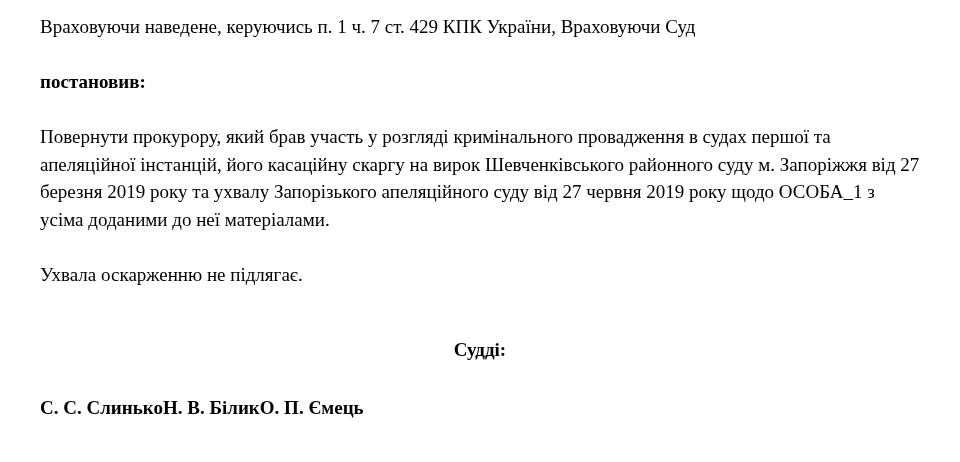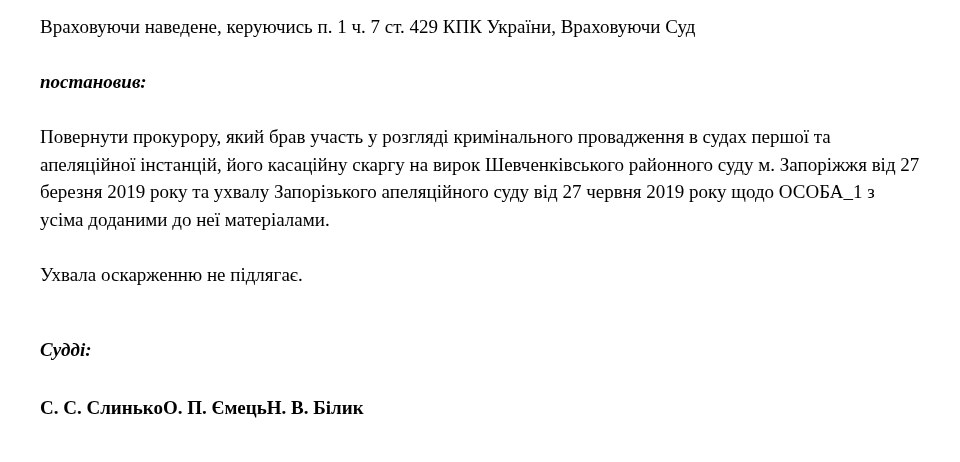--- a/index.html
+++ b/index.html
@@ -25,24 +25,24 @@
     margin: 0 0 27.5px 0;
     padding: 0;
   }
   p.body-par {
   }
   p.appeal {
     margin-bottom: 48px;
   }
   p.judges-label {
     margin-bottom: 30px;
+    text-align: center;
   }
   .bold {
     font-weight: bold;
-    font-style: italic;
   }
   a.law-link {
     color: #000000;
     cursor: pointer;
   }
   .judges-row {
     display: flex;
     width: 820px;
     font-weight: bold;
   }
@@ -60,17 +60,17 @@
   <p class="bold">постановив:</p>
 
   <p class="body-par">Повернути прокурору, який брав участь у розгляді кримінального провадження в судах першої та апеляційної інстанцій, його касаційну скаргу на вирок Шевченківського районного суду м. Запоріжжя від 27 березня 2019 року та ухвалу Запорізького апеляційного суду від 27 червня 2019 року щодо ОСОБА_1 з усіма доданими до неї матеріалами.</p>
 
   <p class="appeal">Ухвала оскарженню не підлягає.</p>
 
   <p class="bold judges-label">Судді:</p>
 
   <div class="judges-row">
     <span>С. С. Слинько</span>
+    <span>Н. В. Білик</span>
     <span>О. П. Ємець</span>
-    <span>Н. В. Білик</span>
   </div>
 
 </div>
 
 </body></html>

